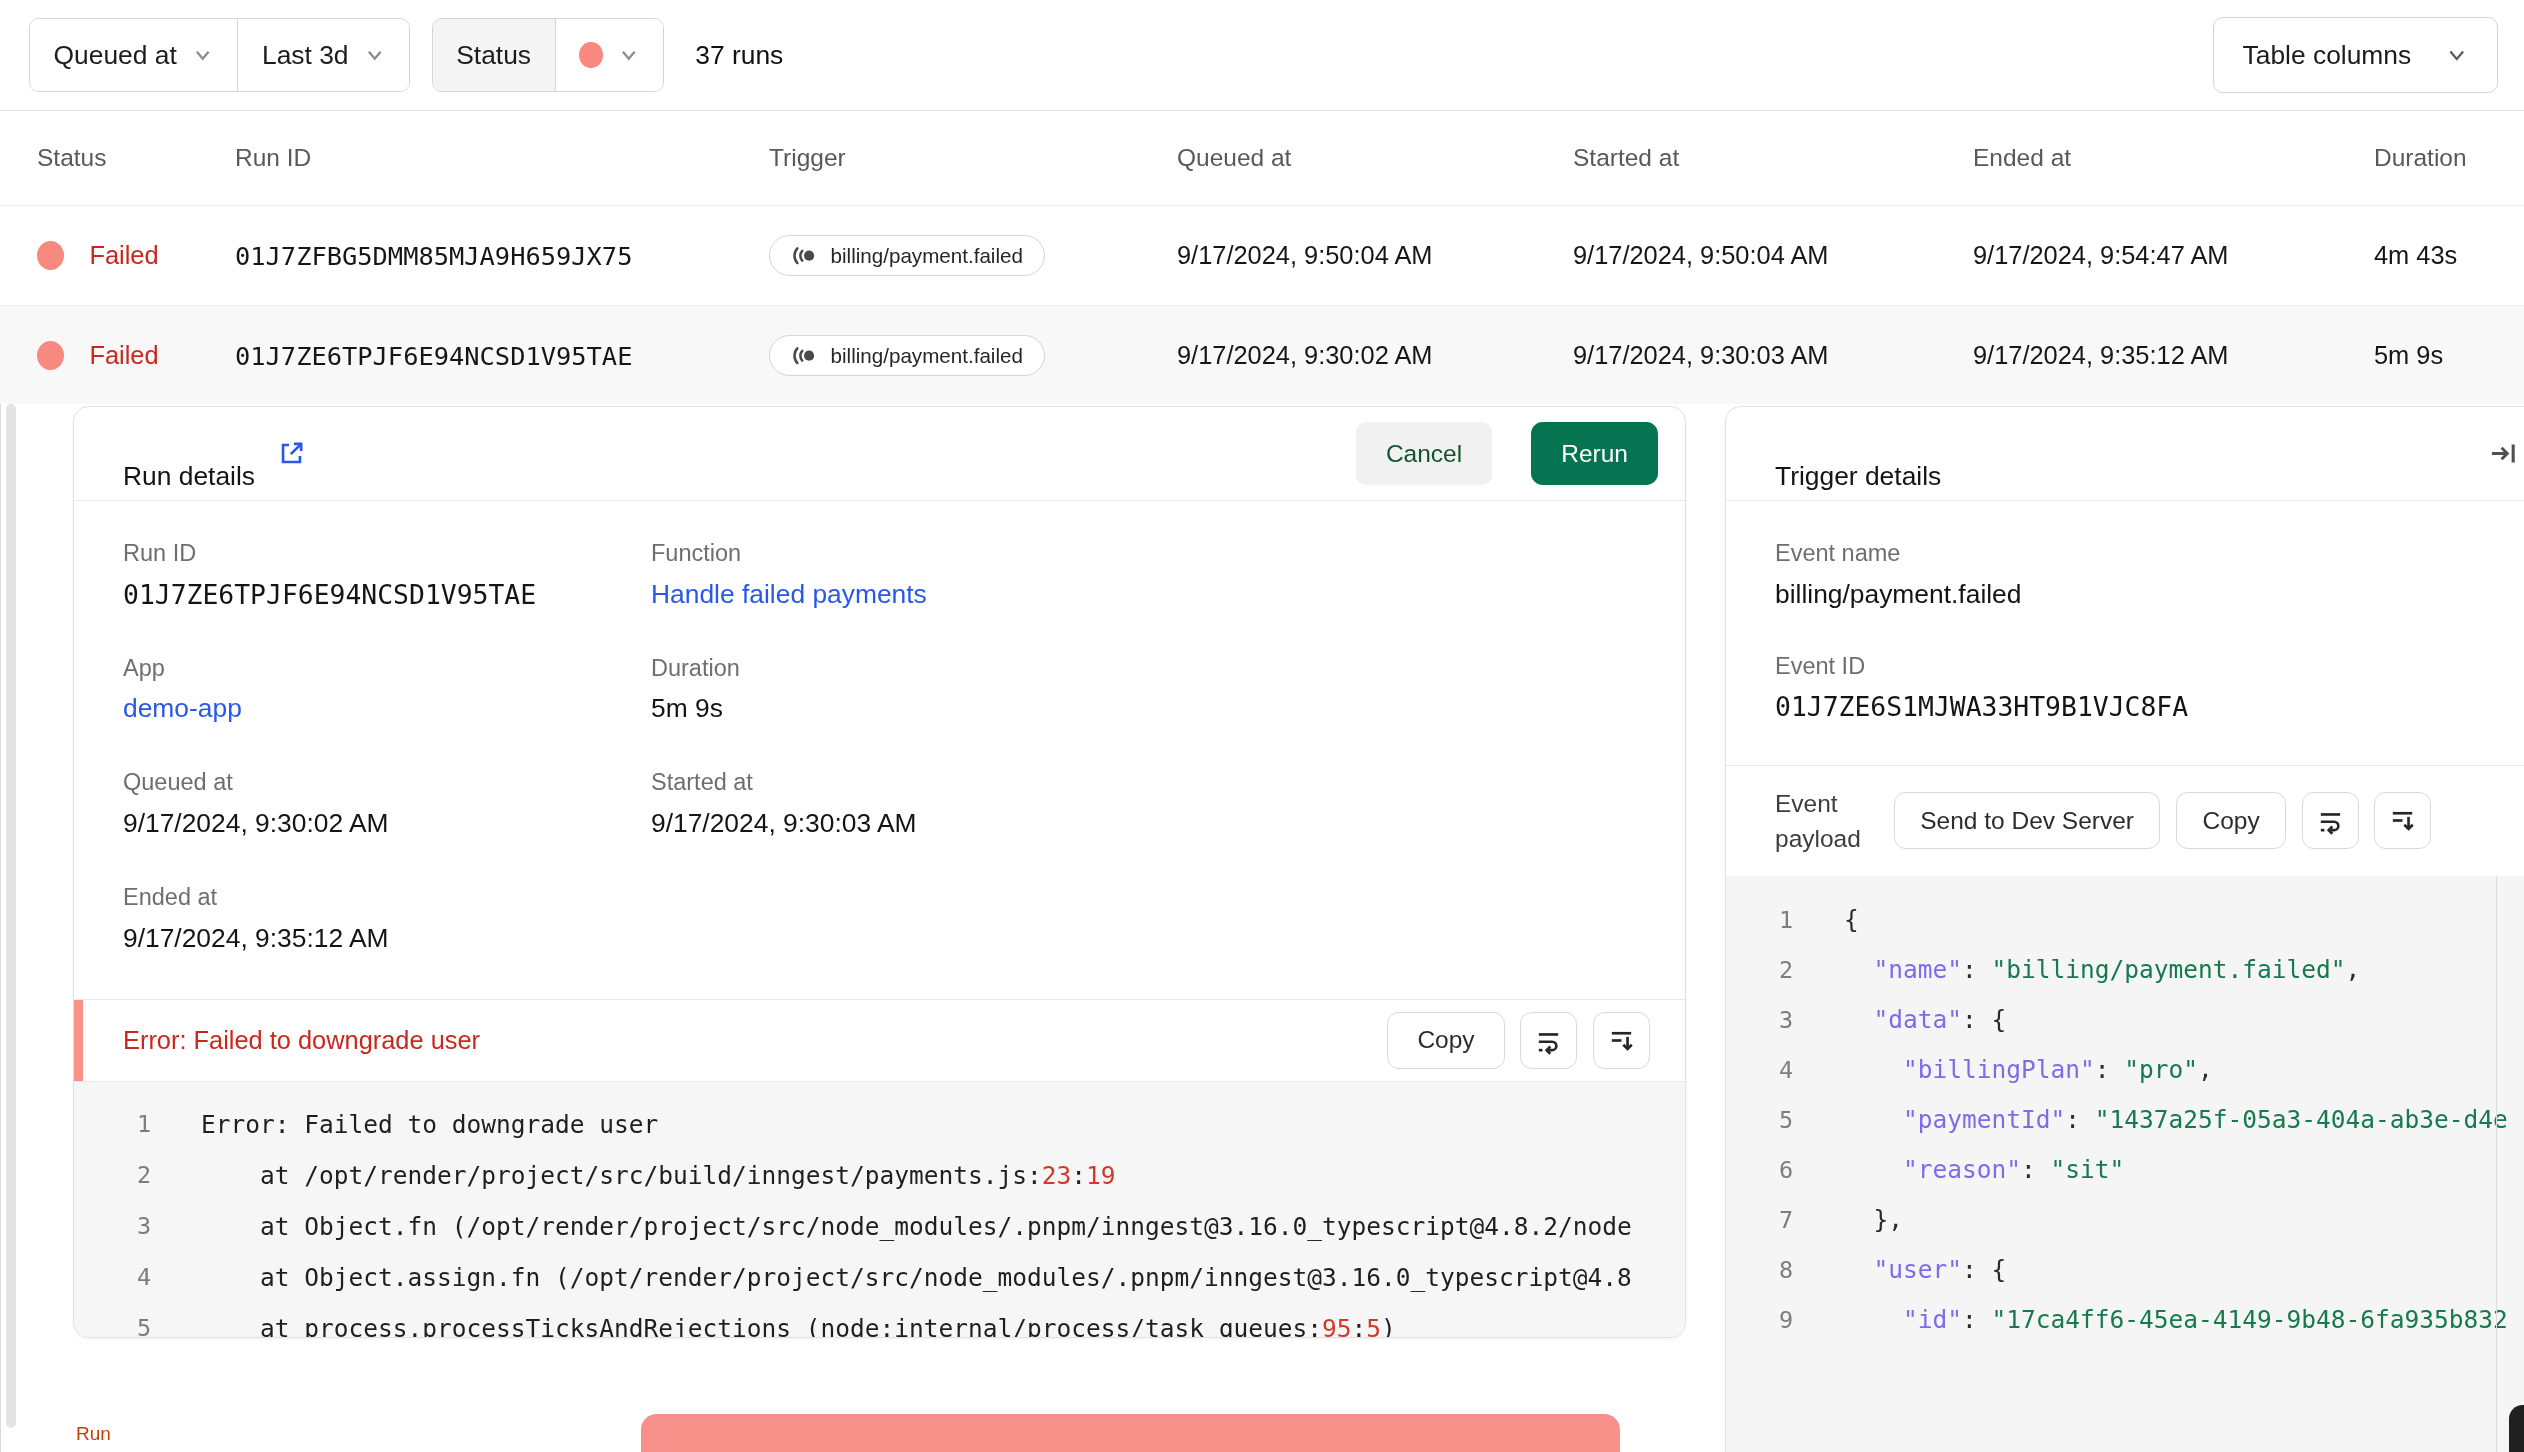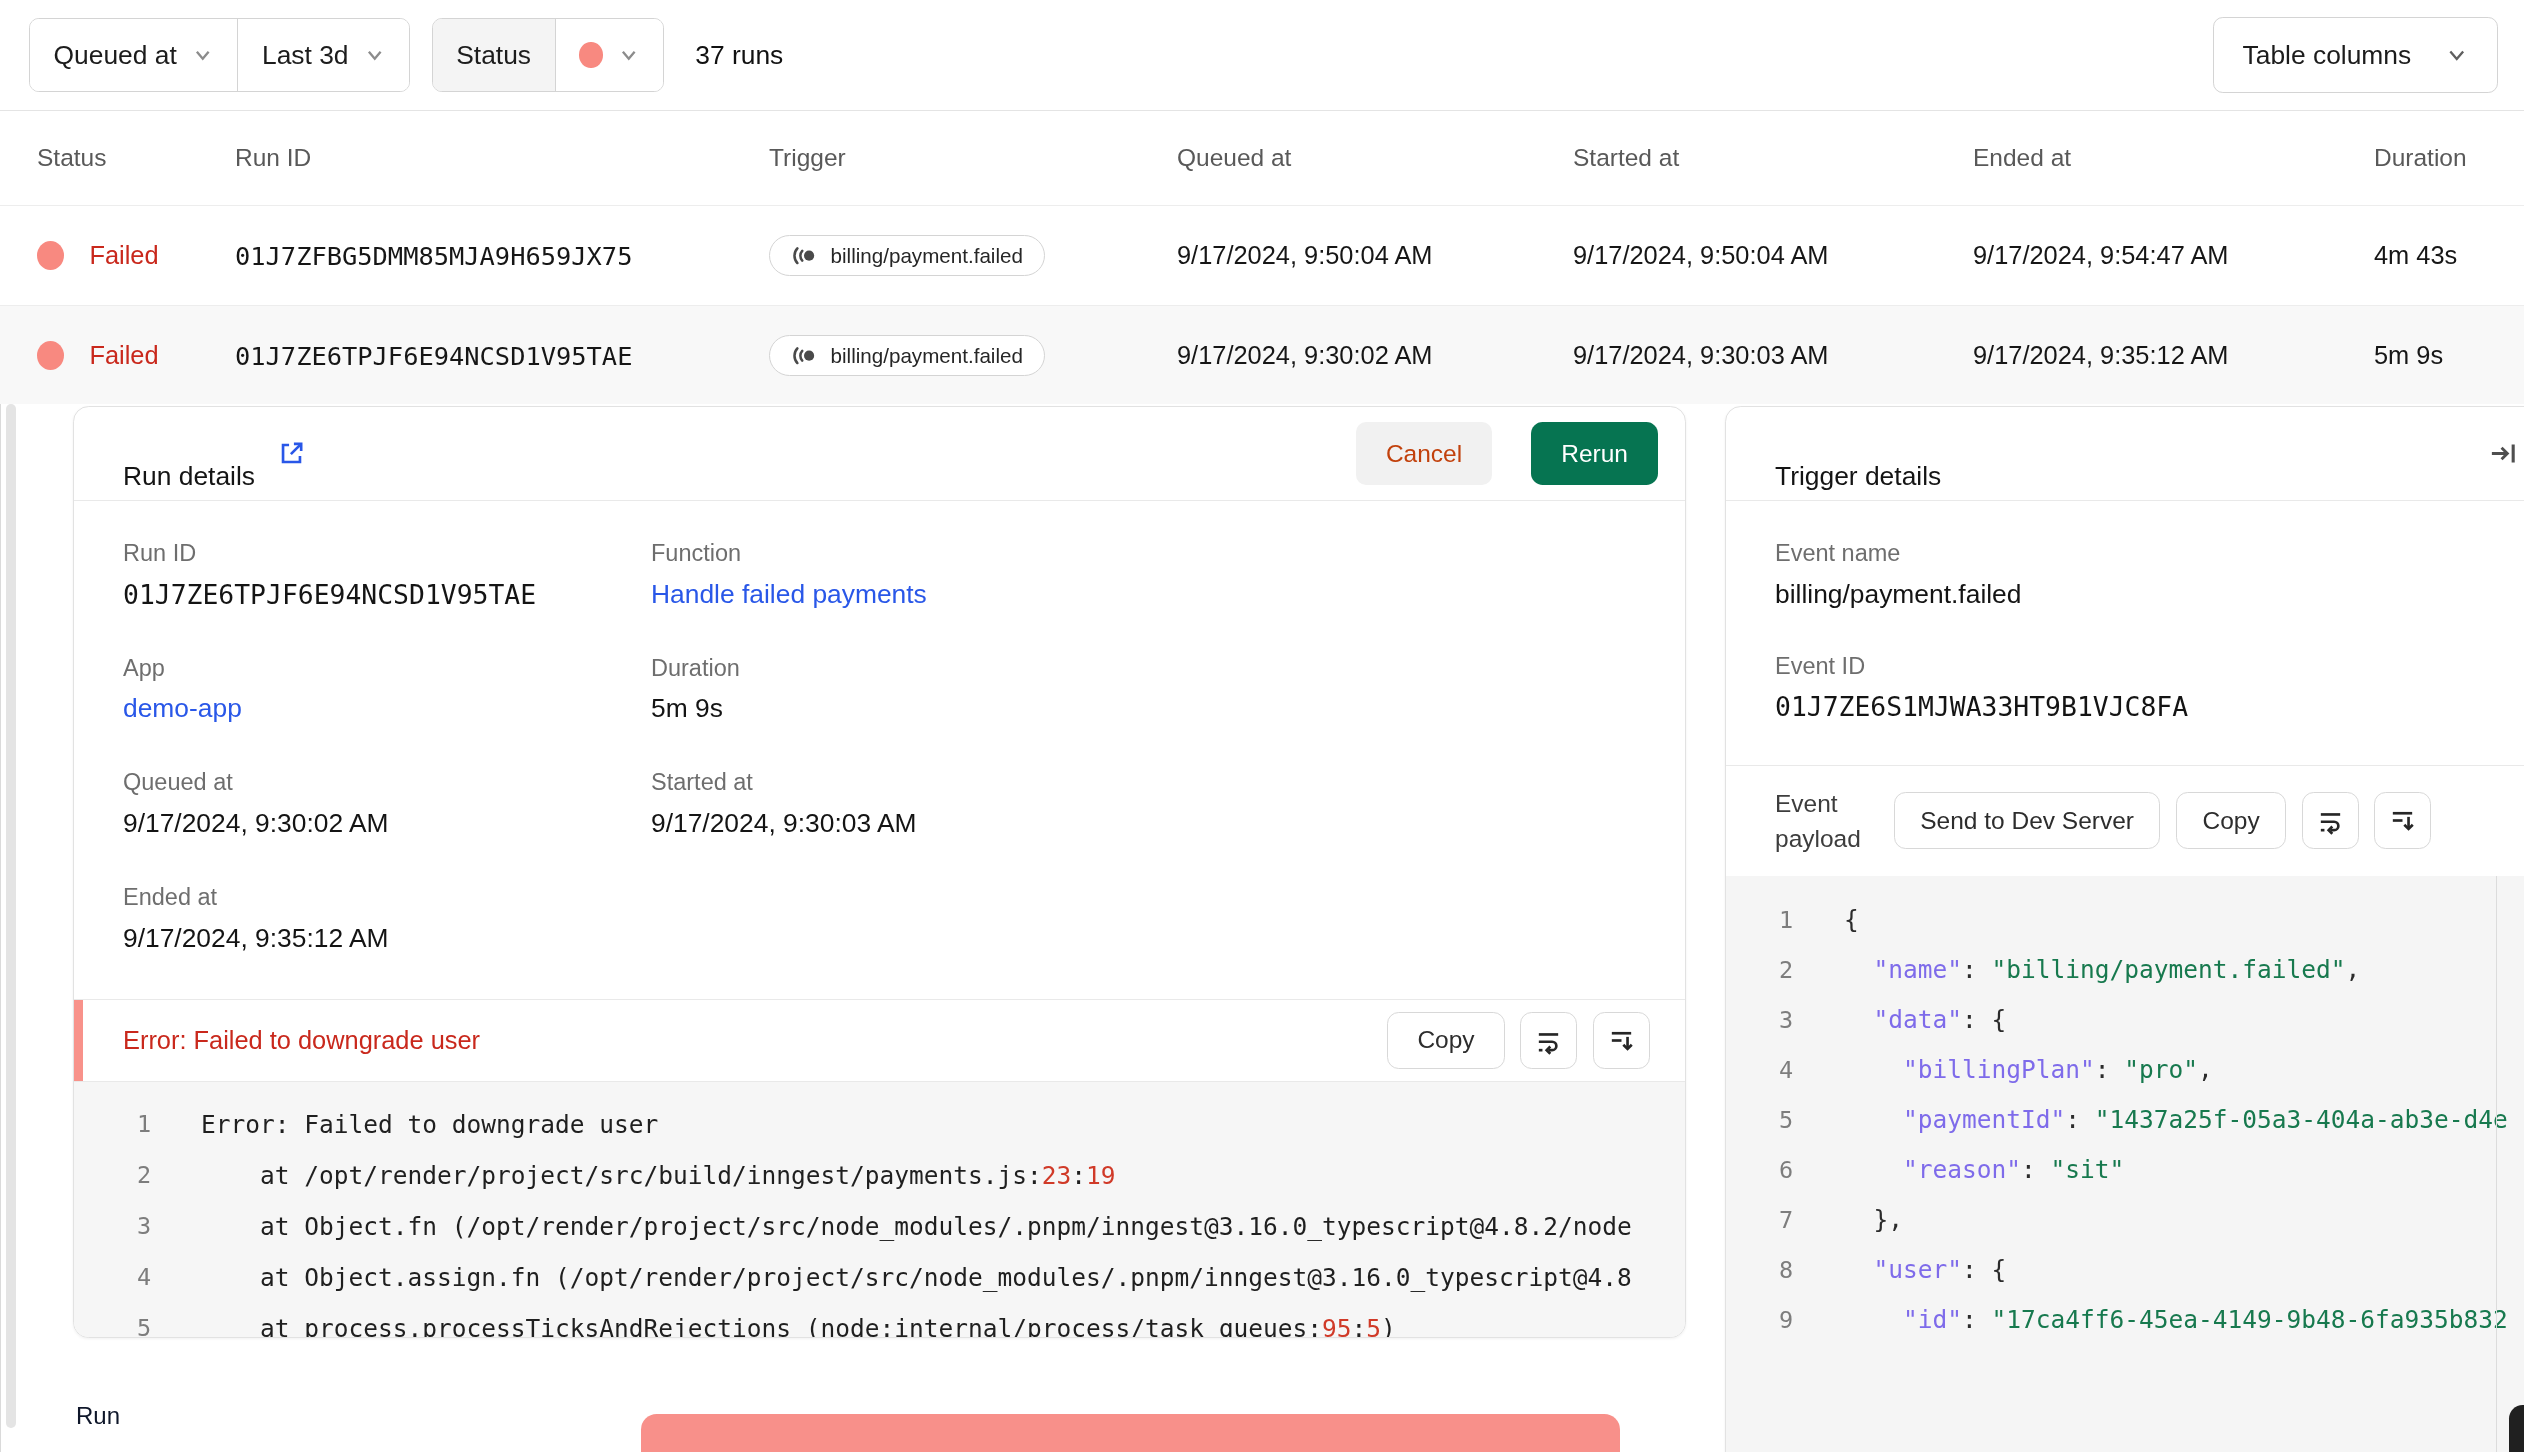--- a/index.html
+++ b/index.html
@@ -41,21 +41,21 @@
   .scroll-strip { position:absolute; left:5.9px; top:0; height:1024px; width:9.8px; background:#e4e4e4; border-radius:4.9px; }
 
   .card { position:absolute; background:#fff; border:1px solid #e2e2e2; border-radius:15.7px; box-shadow:0 1px 2.9px rgba(0,0,0,.06); display:flex; flex-direction:column; overflow:hidden; }
   .run-card { left:73px; top:2px; width:1613px; height:932px; }
   .trigger-card { left:1725px; top:2px; width:822px; height:1067px; }
 
   .card-header { flex:none; height:94px; display:flex; align-items:center; padding:0 27px 0 49px; border-bottom:1px solid #e9e9e9; gap:21.5px; }
   .card-title { font-size:26.4px; color:#141414;margin-top:46px; }
   .spacer { flex:1; }
   .btn { display:inline-flex; align-items:center; justify-content:center; height:63px; padding:0 29px; border-radius:11.7px; font-size:24.5px; cursor:pointer; border:1px solid transparent; }
-  .btn-cancel { background:#f1f1f1; color:#c2410c;border-radius:10px; }
+  .btn-cancel { background:#f1f1f1; color:#14532d;border-radius:10px; }
   .btn-rerun { background:#067451; color:#fff; margin-left:17.6px; }
   .btn-outline { background:#fff; border:1px solid #d8d8d8; color:#2d2d2d; height:57px; }
   .icon-btn { width:57px; height:57px; padding:0; display:inline-flex; align-items:center; justify-content:center; border-radius:11.7px; border:1px solid #d8d8d8; background:#fff; cursor:pointer; margin-left:15.7px; }
 
   .card-body { padding:39px 49px 0 49px; }
   .fields-grid { display:grid; grid-template-columns:528px 1fr; }
   .field { margin-bottom:45px; }
   .field-label { font-size:23.5px; color:#6e6e6e; margin-bottom:11.7px; }
   .field-value { font-size:26.4px; color:#141414; }
   .link { color:#2957e8; cursor:pointer; }
@@ -79,21 +79,21 @@
   .payload-toolbar .gap { width:15.7px; }
 
   .json-block { flex:1; position:relative; background:#f5f5f5; padding-top:19.6px; overflow:hidden; font-family:"DejaVu Sans Mono", monospace; font-size:24.5px; color:#2b2b2b; }
   .jline { display:flex; height:50px; line-height:50px; white-space:pre; }
   .jline .ln { flex:none; width:118px; padding-left:53px; color:#7d7d7d; font-size:23.5px; }
   .k { color:#7e6bea; }
   .s { color:#17794e; }
   .json-scroll { position:absolute; left:770px; top:0; bottom:0; width:1px; background:#dcdcdc; }
   .dark-corner { position:absolute; left:783px; top:998px; width:55px; height:78px; background:#202020; border-radius:13.7px; }
 
-  .timeline-label { position:absolute; left:76px; top:998px; font-size:24px; color:#0f172a; }
+  .timeline-label { position:absolute; left:76px; top:1019px; font-size:19px; color:#c2410c; }
   .timeline-bar { position:absolute; left:641px; top:1010px; width:979px; height:63px; border-radius:15.7px; background:#f8908a; }
 
   svg { display:block; }
 </style>
 </head>
 <body>
 
 <div class="viewport">
 
   <div class="top-sliver"></div>

